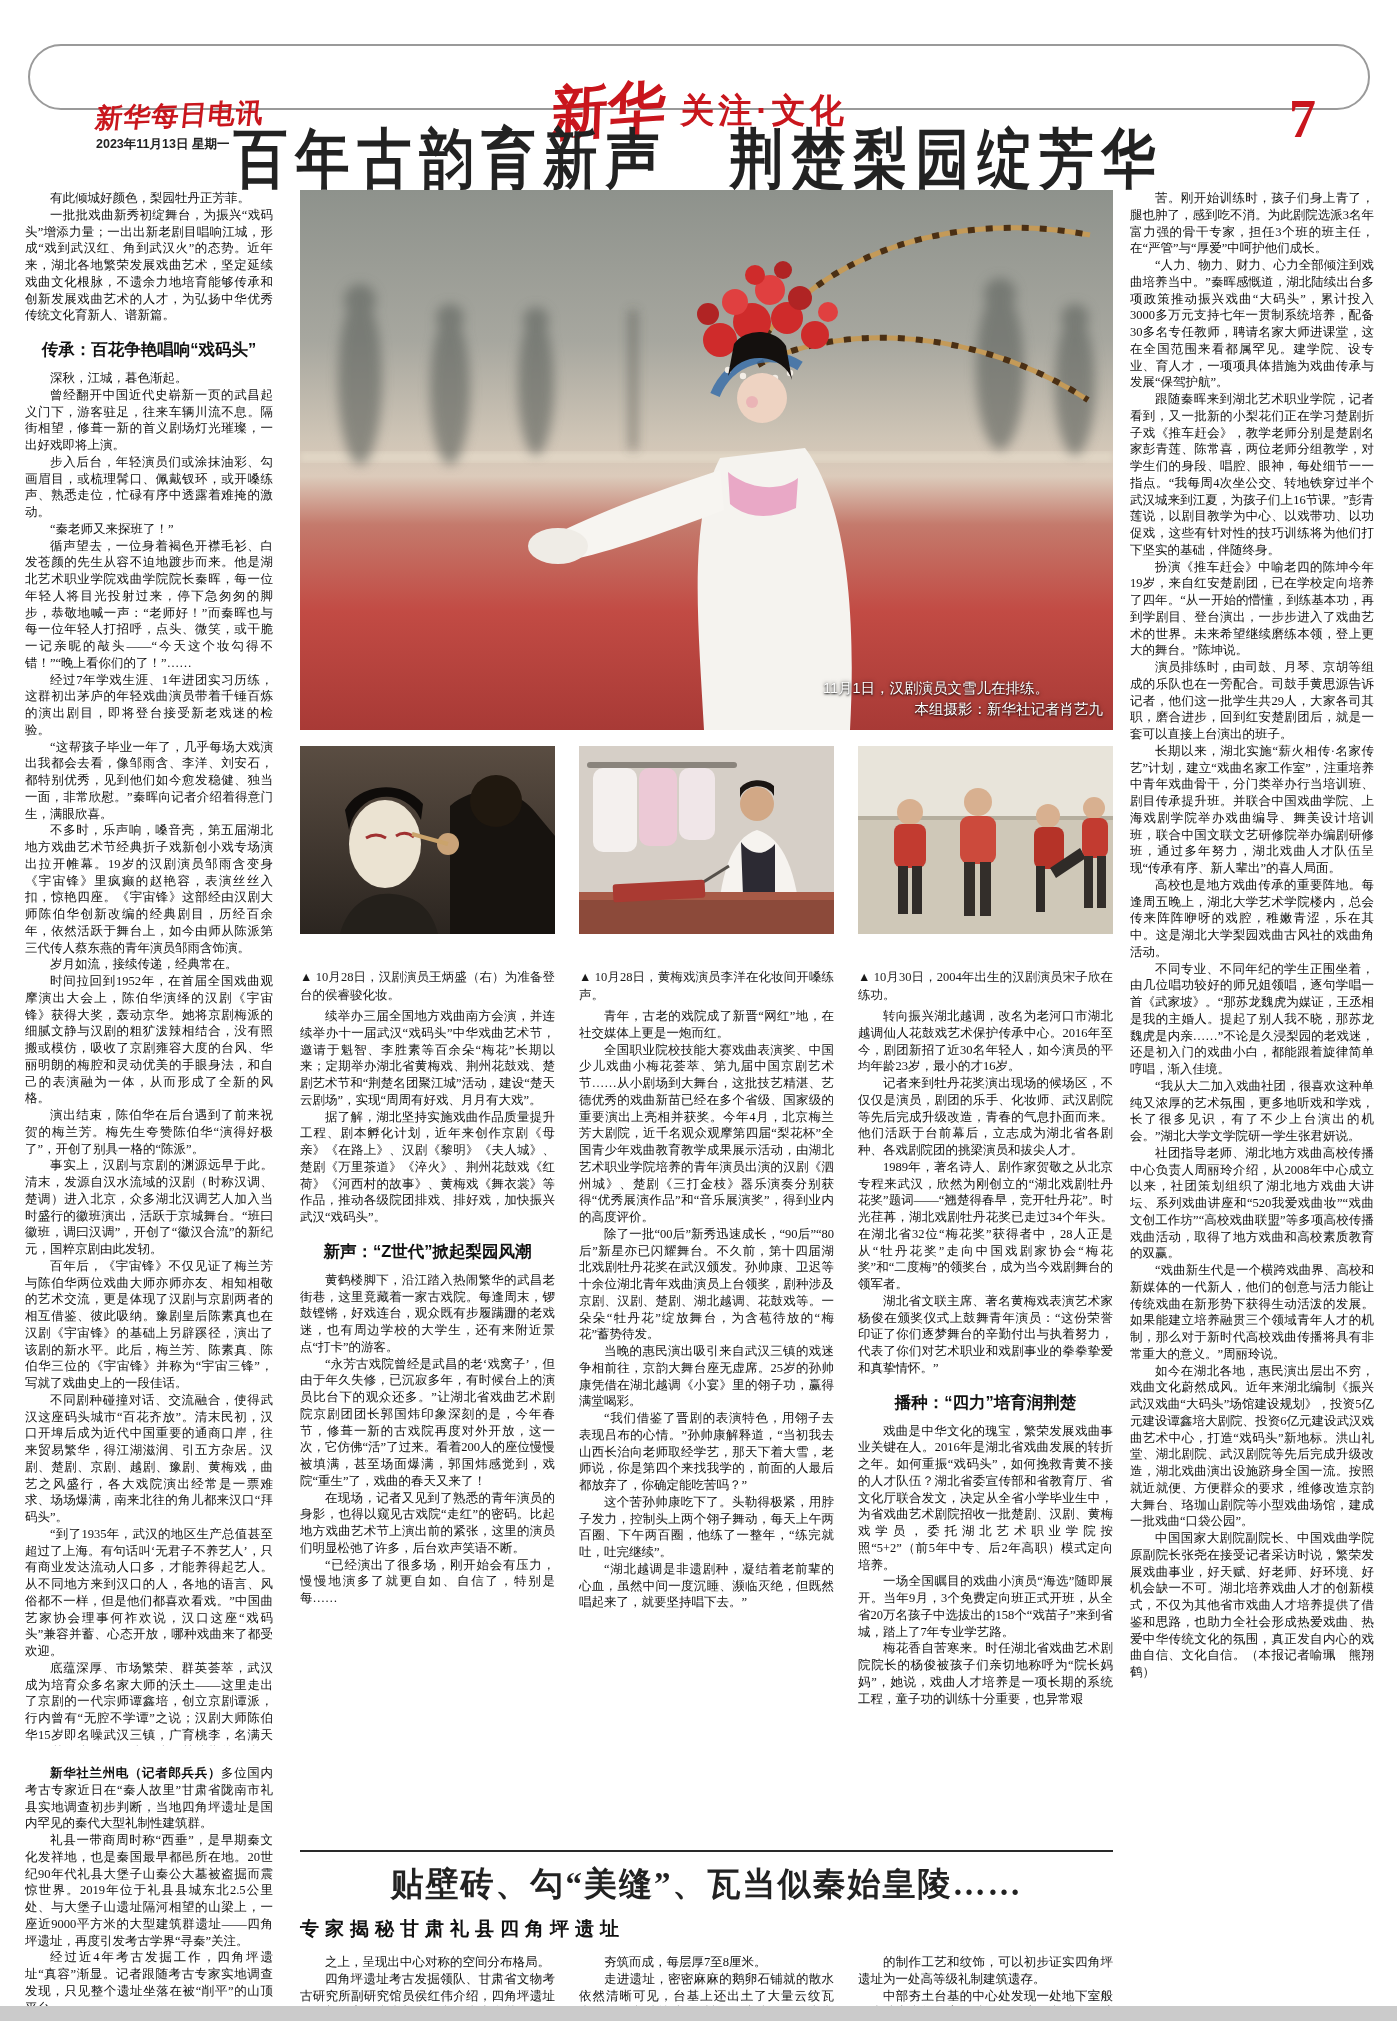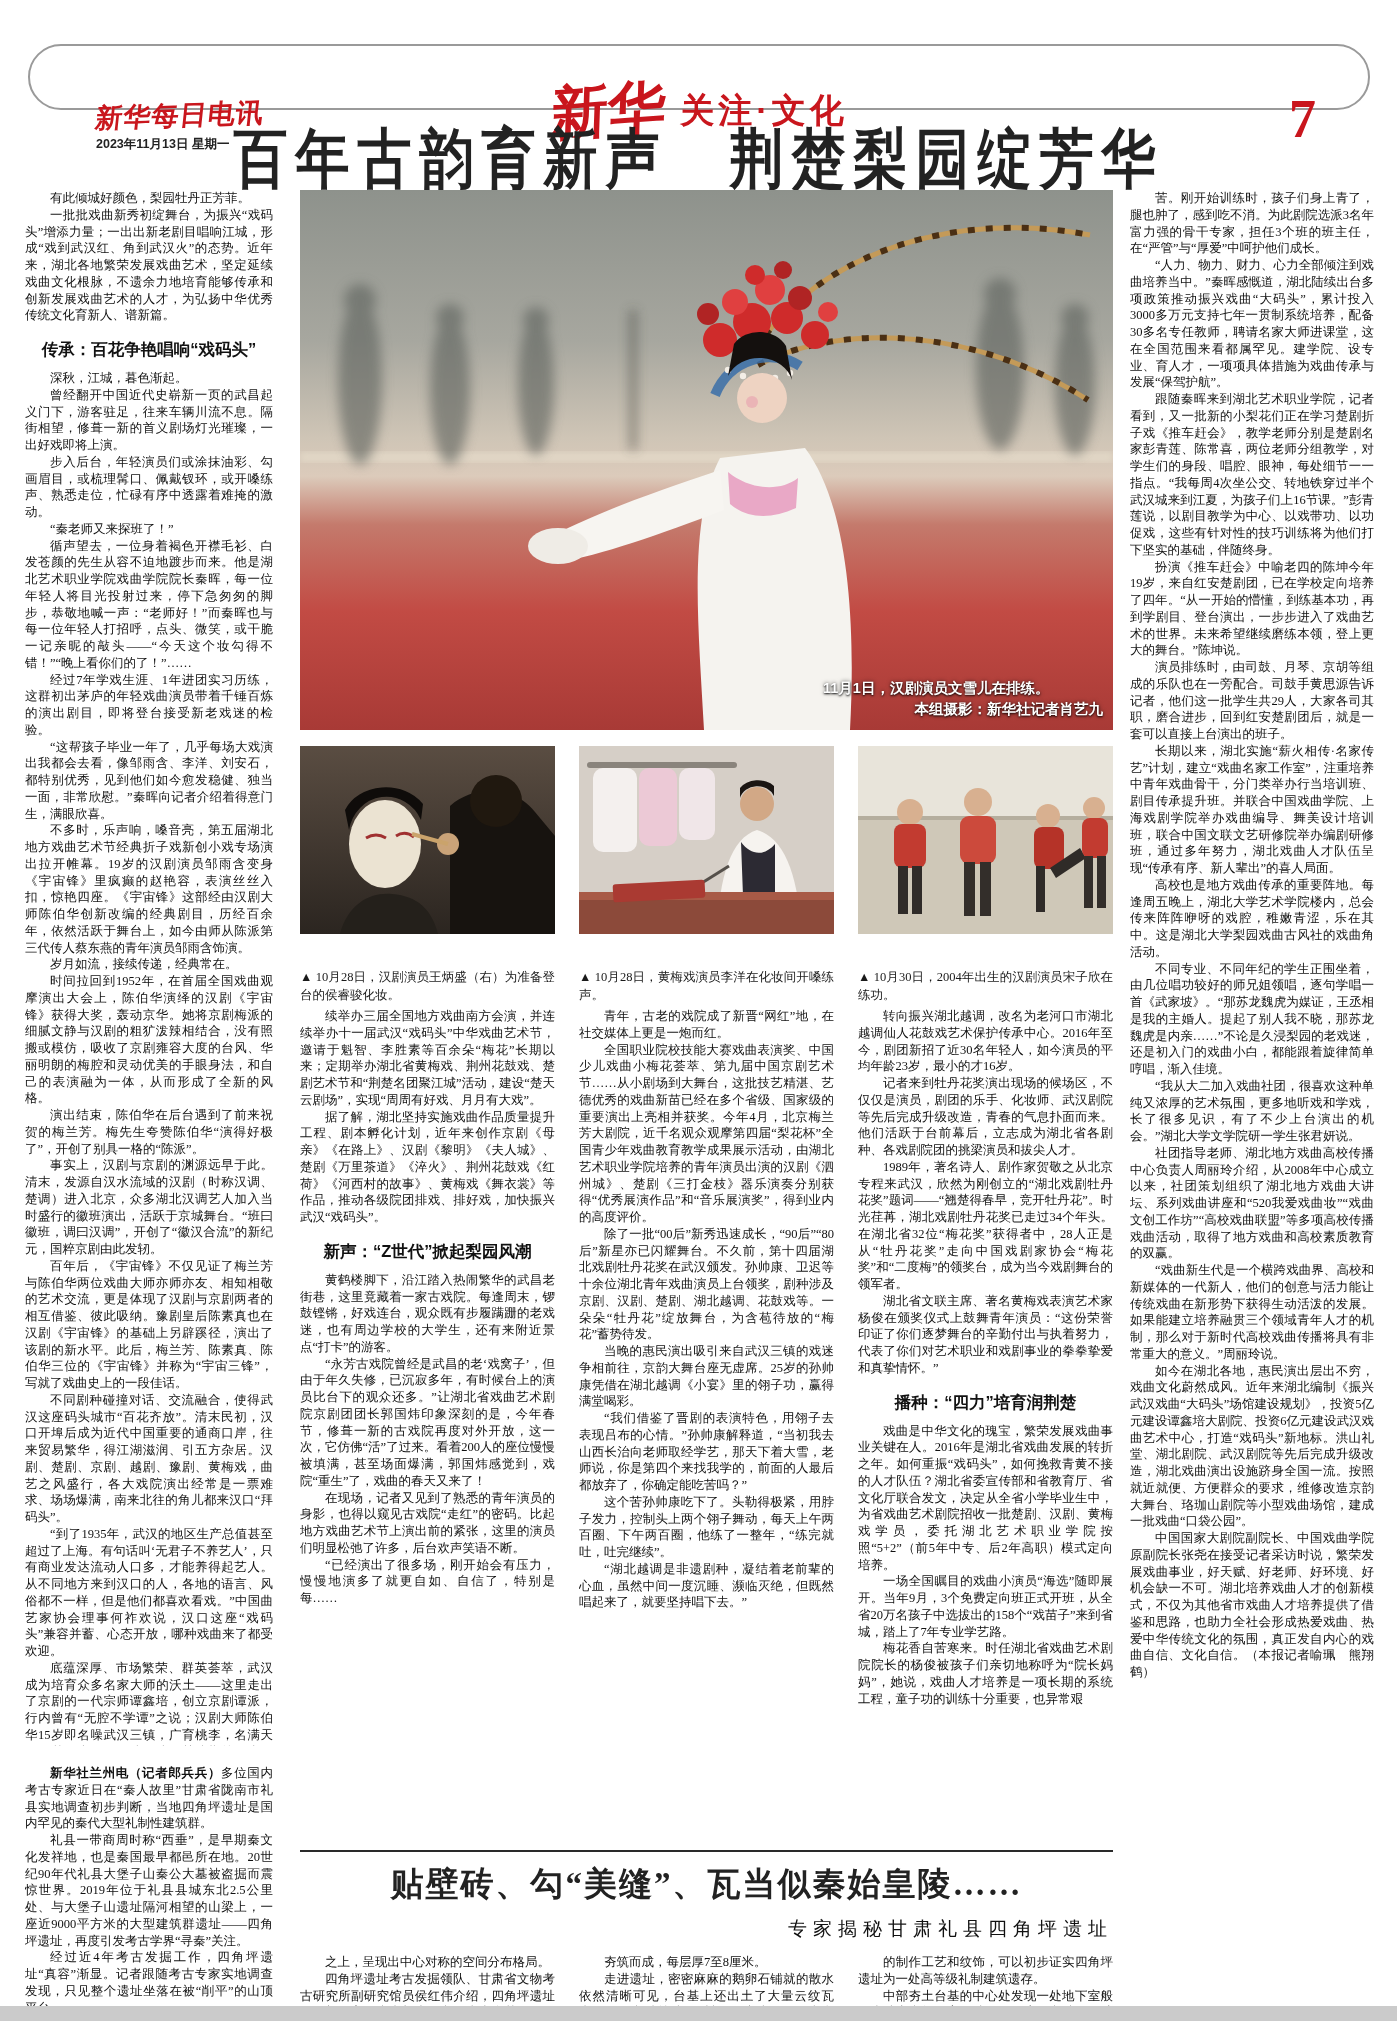--- a/index.html
+++ b/index.html
@@ -37,34 +37,34 @@
   .mid-col3{left:858px;top:1008px;width:255px;height:838px;}
   .right-col{left:1130px;top:190px;width:244px;height:1500px;}
   
   .photo{position:absolute;overflow:hidden;background:#ccc;}
   .photo svg{display:block;width:100%;height:100%;}
   .photo-main{left:300px;top:190px;width:813px;height:540px;}
   .photo-a{left:300px;top:746px;width:255px;height:188px;}
   .photo-b{left:579px;top:746px;width:255px;height:188px;}
   .photo-c{left:858px;top:746px;width:255px;height:188px;}
   .main-cap{position:absolute;right:10px;bottom:10px;width:280px;color:#fff;
-            font-family:"Liberation Sans",sans-serif;font-weight:bold;font-size:14.5px;line-height:1.45;
+            font-family:"Liberation Sans",sans-serif;font-weight:normal;font-size:14.5px;line-height:1.45;
             text-shadow:0 1px 2px rgba(0,0,0,.85),0 0 4px rgba(0,0,0,.6);}
   .main-cap .l2{text-align:right;}
   .caption{position:absolute;top:968px;height:58px;overflow:hidden;font-size:12.5px;line-height:1.45;
            text-align:justify;color:#1a1a1a;}
   .cap-a{left:300px;width:255px;}
   .cap-b{left:579px;width:255px;}
   .cap-c{left:858px;width:255px;}
   
   .bottom-sep{position:absolute;left:300px;top:1850px;width:813px;height:2px;background:#2a2a2a;}
   .bottom-headline{position:absolute;left:300px;top:1862px;width:813px;text-align:center;
                    font-size:33px;font-weight:bold;letter-spacing:2px;color:#222;white-space:nowrap;}
-  .bottom-subhead{position:absolute;left:300px;top:1916px;width:813px;text-align:right;
-                  font-family:"Liberation Sans",sans-serif;font-size:19px;font-weight:normal;
+  .bottom-subhead{position:absolute;left:300px;top:1916px;width:813px;text-align:left;
+                  font-family:"Liberation Sans",sans-serif;font-size:19px;font-weight:bold;
                   letter-spacing:6px;color:#111;}
   .bottom-left{left:25px;top:1765px;width:248px;height:250px;}
   .bot-col2{left:300px;top:1954px;width:255px;height:62px;}
   .bot-col3{left:579px;top:1954px;width:255px;height:62px;}
   .bot-col4{left:858px;top:1954px;width:255px;height:62px;}
   .bot-col5{left:1130px;top:1727px;width:244px;height:290px;}
   .byline-bold{font-weight:bold;font-family:"Liberation Sans",sans-serif;}
   .page-bottom-bar{position:absolute;left:0;top:2006px;width:1397px;height:15px;background:#cbcbcb;}
 </style>
 </head>

